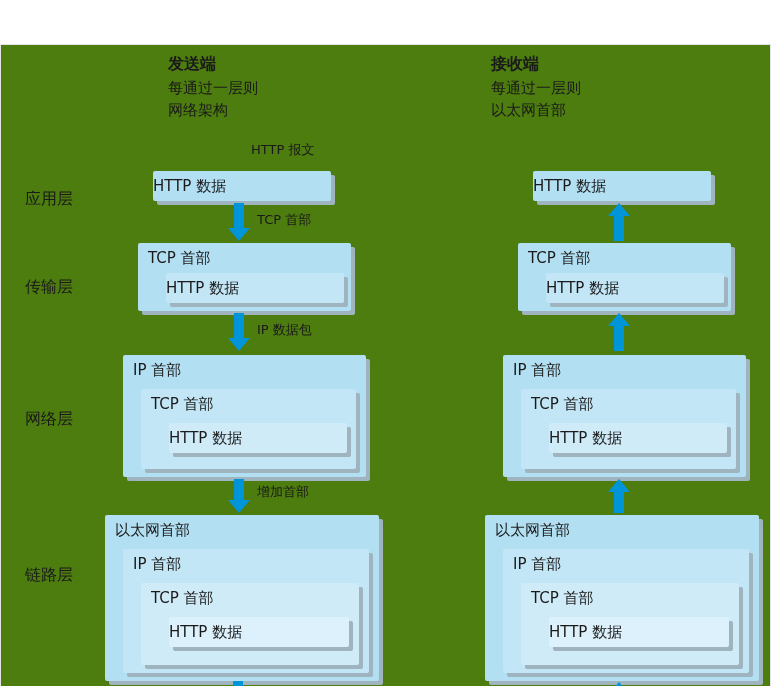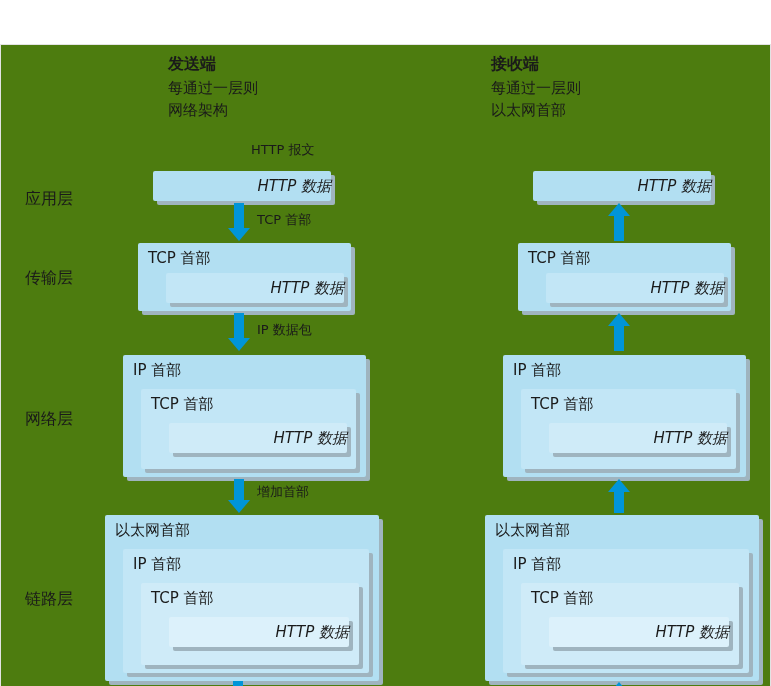--- a/index.html
+++ b/index.html
@@ -22,21 +22,21 @@
   .box {
     position:absolute;
     background:#b2dff2;
     border-radius:2px;
     box-shadow:4px 4px 0 #9fb4bf;
   }
   .box .box { background:#c2e6f6; }
   .box .box .box { background:#cfebf8; }
   .box .box .box .box { background:#dcf1fb; }
   .box-tl { position:absolute; top:6px; left:10px; font-size:15px; white-space:nowrap; }
-  .box-ctr { display:block; width:100%; text-align:right; font-size:15px; line-height:30px; white-space:nowrap;font-style:italic; }
+  .box-ctr { display:block; width:100%; text-align:left; font-size:15px; line-height:30px; white-space:nowrap; }
 
   .arrow { position:absolute; }
   .arrow .shaft { position:absolute; background:#0095d8; }
   .arrow .head { position:absolute; width:0; height:0; }
   .seg { position:absolute; background:#0095d8; }
   .baseline { position:absolute; background:#223a5e; }
 </style>
 </head>
 <body>
 
@@ -47,23 +47,23 @@
     <div class="hdr-line">每通过一层则</div>
     <div class="hdr-line">网络架构</div>
   </div>
   <div class="hdr" style="left:490px;top:8px">
     <div class="hdr-title">接收端</div>
     <div class="hdr-line">每通过一层则</div>
     <div class="hdr-line">以太网首部</div>
   </div>
 
   <div class="layer-label" style="top:144px">应用层</div>
-  <div class="layer-label" style="top:223px">传输层</div>
+  <div class="layer-label" style="top:232px">传输层</div>
   <div class="layer-label" style="top:364px">网络层</div>
-  <div class="layer-label" style="top:544px">链路层</div>
+  <div class="layer-label" style="top:520px">链路层</div>
 
   <div class="flow-label" style="left:250px;top:96px">HTTP 报文</div>
   <div class="flow-label" style="left:256px;top:166px">TCP 首部</div>
   <div class="flow-label" style="left:256px;top:276px">IP 数据包</div>
   <div class="flow-label" style="left:256px;top:438px">增加首部</div>
 
   <div class="box" style="left:152px;top:126px;width:178px;height:30px">
     <span class="box-ctr">HTTP 数据</span>
   </div>
 

